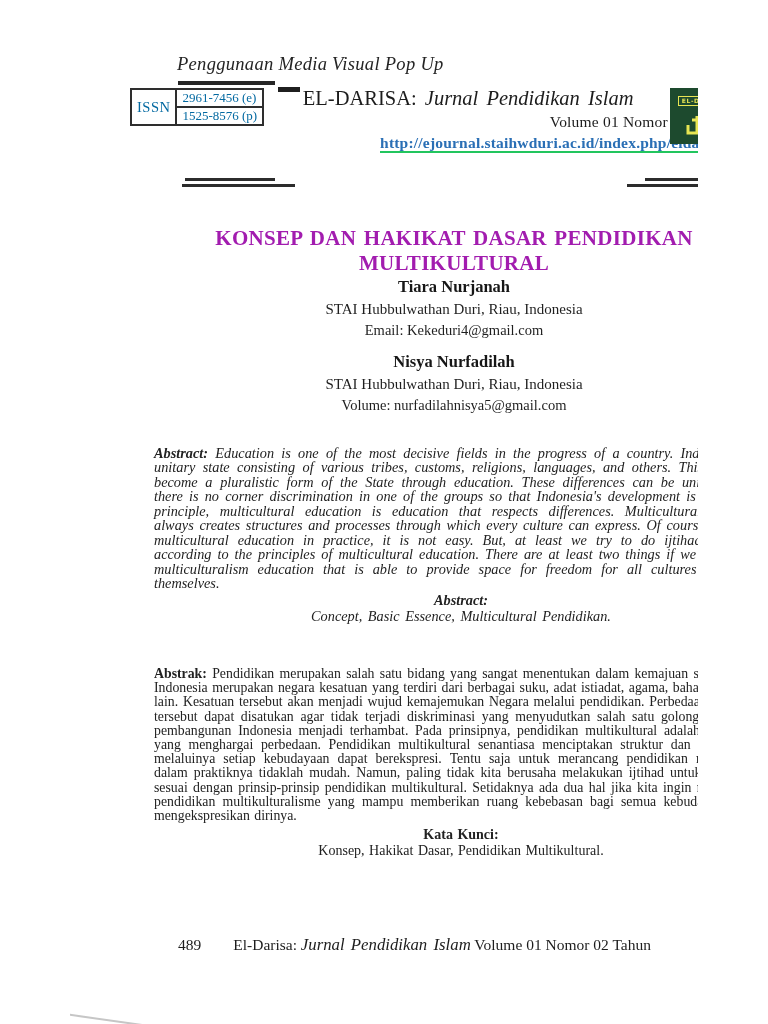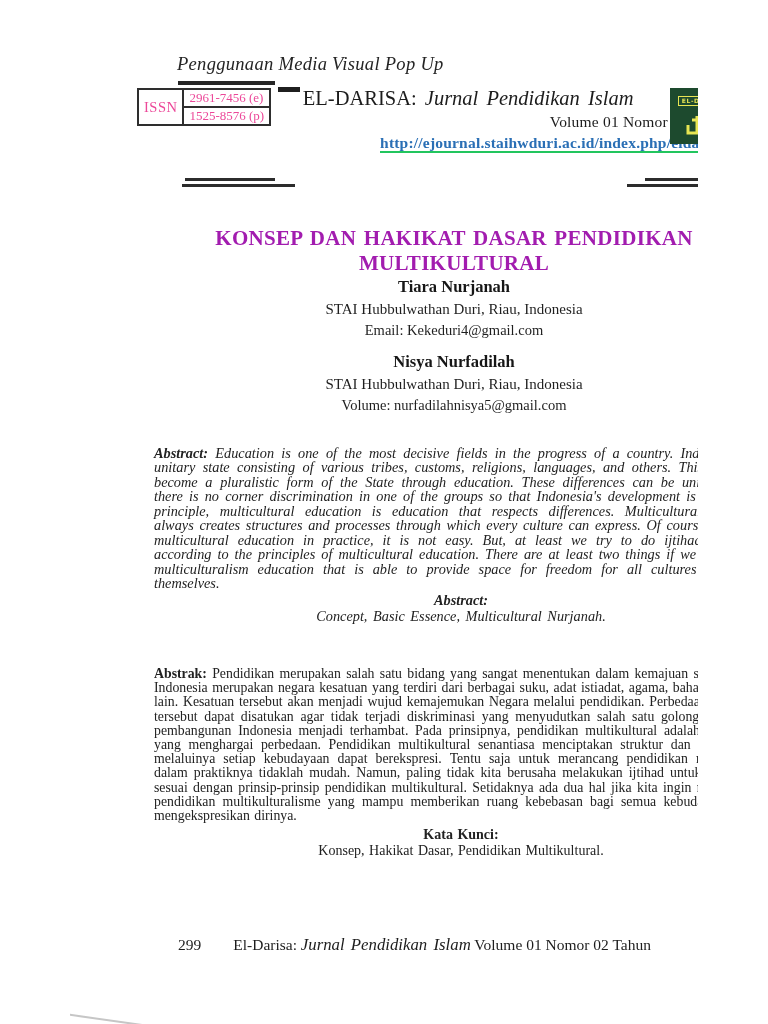--- a/index.html
+++ b/index.html
@@ -27,21 +27,21 @@
     width: 97px; height: 3.5px; background: #262626;
   }
   .issn-dash {
     position: absolute; left: 208px; top: 87px;
     width: 22px; height: 4.5px; background: #1f1f1f;
   }
 
   
   .issn-table {
     position: absolute; left: 60px; top: 88px;
-    border-collapse: collapse; color: #ec4899; margin-left: 7px;
+    border-collapse: collapse; color: #0369a1;
   }
   .issn-table td { border: 2px solid #2e2e2e; padding: 0 5px; background: #fff; }
   .issn-label-cell { font-size: 14.5px; letter-spacing: 0.5px; padding: 0 6px; }
   .issn-val-cell { font-size: 13px; height: 16px; padding: 0 8px; white-space: nowrap; }
 
   
   .masthead { position: absolute; left: 85px; top: 88px; width: 612px; text-align: right; }
   .journal-title {
     font-size: 20.5px; line-height: 1.05; word-spacing: 3px;
     max-width: 345px; margin: 0 auto; color: #1c1c1c;
@@ -189,37 +189,37 @@
     <div class="author-email">Volume: nurfadilahnisya5@gmail.com</div>
   </div>
 
   <div class="abstract-en">
     <p>
       <span class="abstract-label">Abstract:</span>
       <span>Education is one of the most decisive fields in the progress of a country. Indonesia is a unitary state consisting of various tribes, customs, religions, languages, and others. This unity will become a pluralistic form of the State through education. These differences can be united so that there is no corner discrimination in one of the groups so that Indonesia's development is delayed. In principle, multicultural education is education that respects differences. Multicultural education always creates structures and processes through which every culture can express. Of course, to design multicultural education in practice, it is not easy. But, at least we try to do ijtihad to design according to the principles of multicultural education. There are at least two things if we will realize multiculturalism education that is able to provide space for freedom for all cultures to express themselves.</span>
     </p>
     <div class="keywords-block">
       <div class="keywords-label">Abstract:</div>
-      <div>Concept, Basic Essence, Multicultural Nurjanah.</div>
+      <div>Concept, Basic Essence, Multicultural Pendidikan.</div>
     </div>
   </div>
 
   <div class="abstract-id">
     <p>
       <span class="abstract-label">Abstrak:</span>
       <span>Pendidikan merupakan salah satu bidang yang sangat menentukan dalam kemajuan suatu negara. Indonesia merupakan negara kesatuan yang terdiri dari berbagai suku, adat istiadat, agama, bahasa, dan lain-lain. Kesatuan tersebut akan menjadi wujud kemajemukan Negara melalui pendidikan. Perbedaan-perbedaan tersebut dapat disatukan agar tidak terjadi diskriminasi yang menyudutkan salah satu golongan sehingga pembangunan Indonesia menjadi terhambat. Pada prinsipnya, pendidikan multikultural adalah pendidikan yang menghargai perbedaan. Pendidikan multikultural senantiasa menciptakan struktur dan proses yang melaluinya setiap kebudayaan dapat berekspresi. Tentu saja untuk merancang pendidikan multikultural dalam praktiknya tidaklah mudah. Namun, paling tidak kita berusaha melakukan ijtihad untuk merancang sesuai dengan prinsip-prinsip pendidikan multikultural. Setidaknya ada dua hal jika kita ingin mewujudkan pendidikan multikulturalisme yang mampu memberikan ruang kebebasan bagi semua kebudayaan untuk mengekspresikan dirinya.</span>
     </p>
     <div class="kata-kunci-block">
       <div class="kata-kunci-label">Kata Kunci:</div>
       <div>Konsep, Hakikat Dasar, Pendidikan Multikultural.</div>
     </div>
   </div>
 
   <div class="page-footer">
-    <span>299</span>
+    <span>489</span>
     <span>
       <span>El-Darisa:</span>
       <span class="footer-journal-italic">Jurnal Pendidikan Islam</span>
       <span>Volume 01 Nomor 02 Tahun</span>
     </span>
   </div>
 
   <div class="scan-artifact"></div>
 
 </div>

